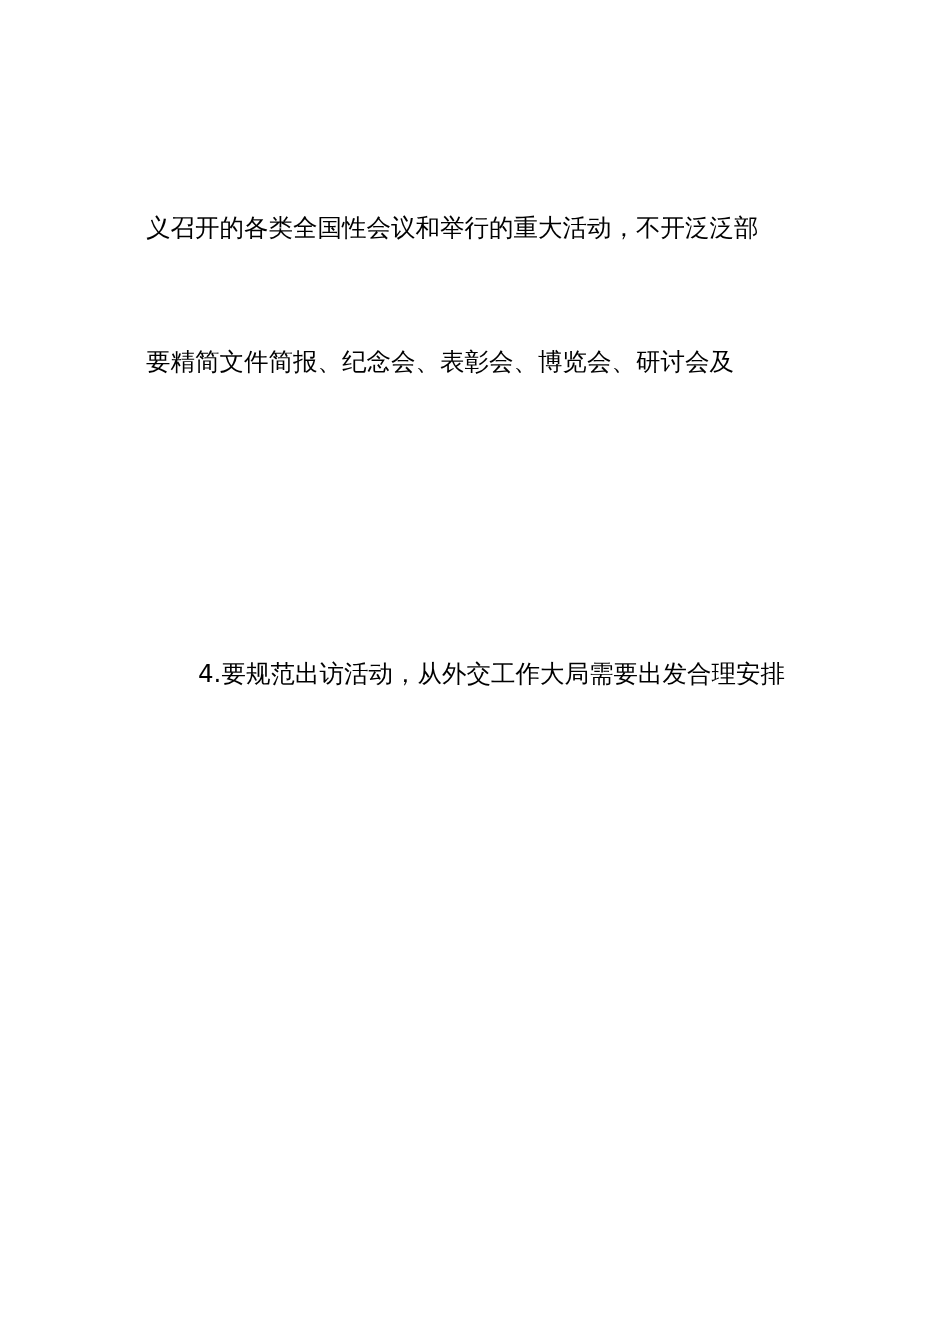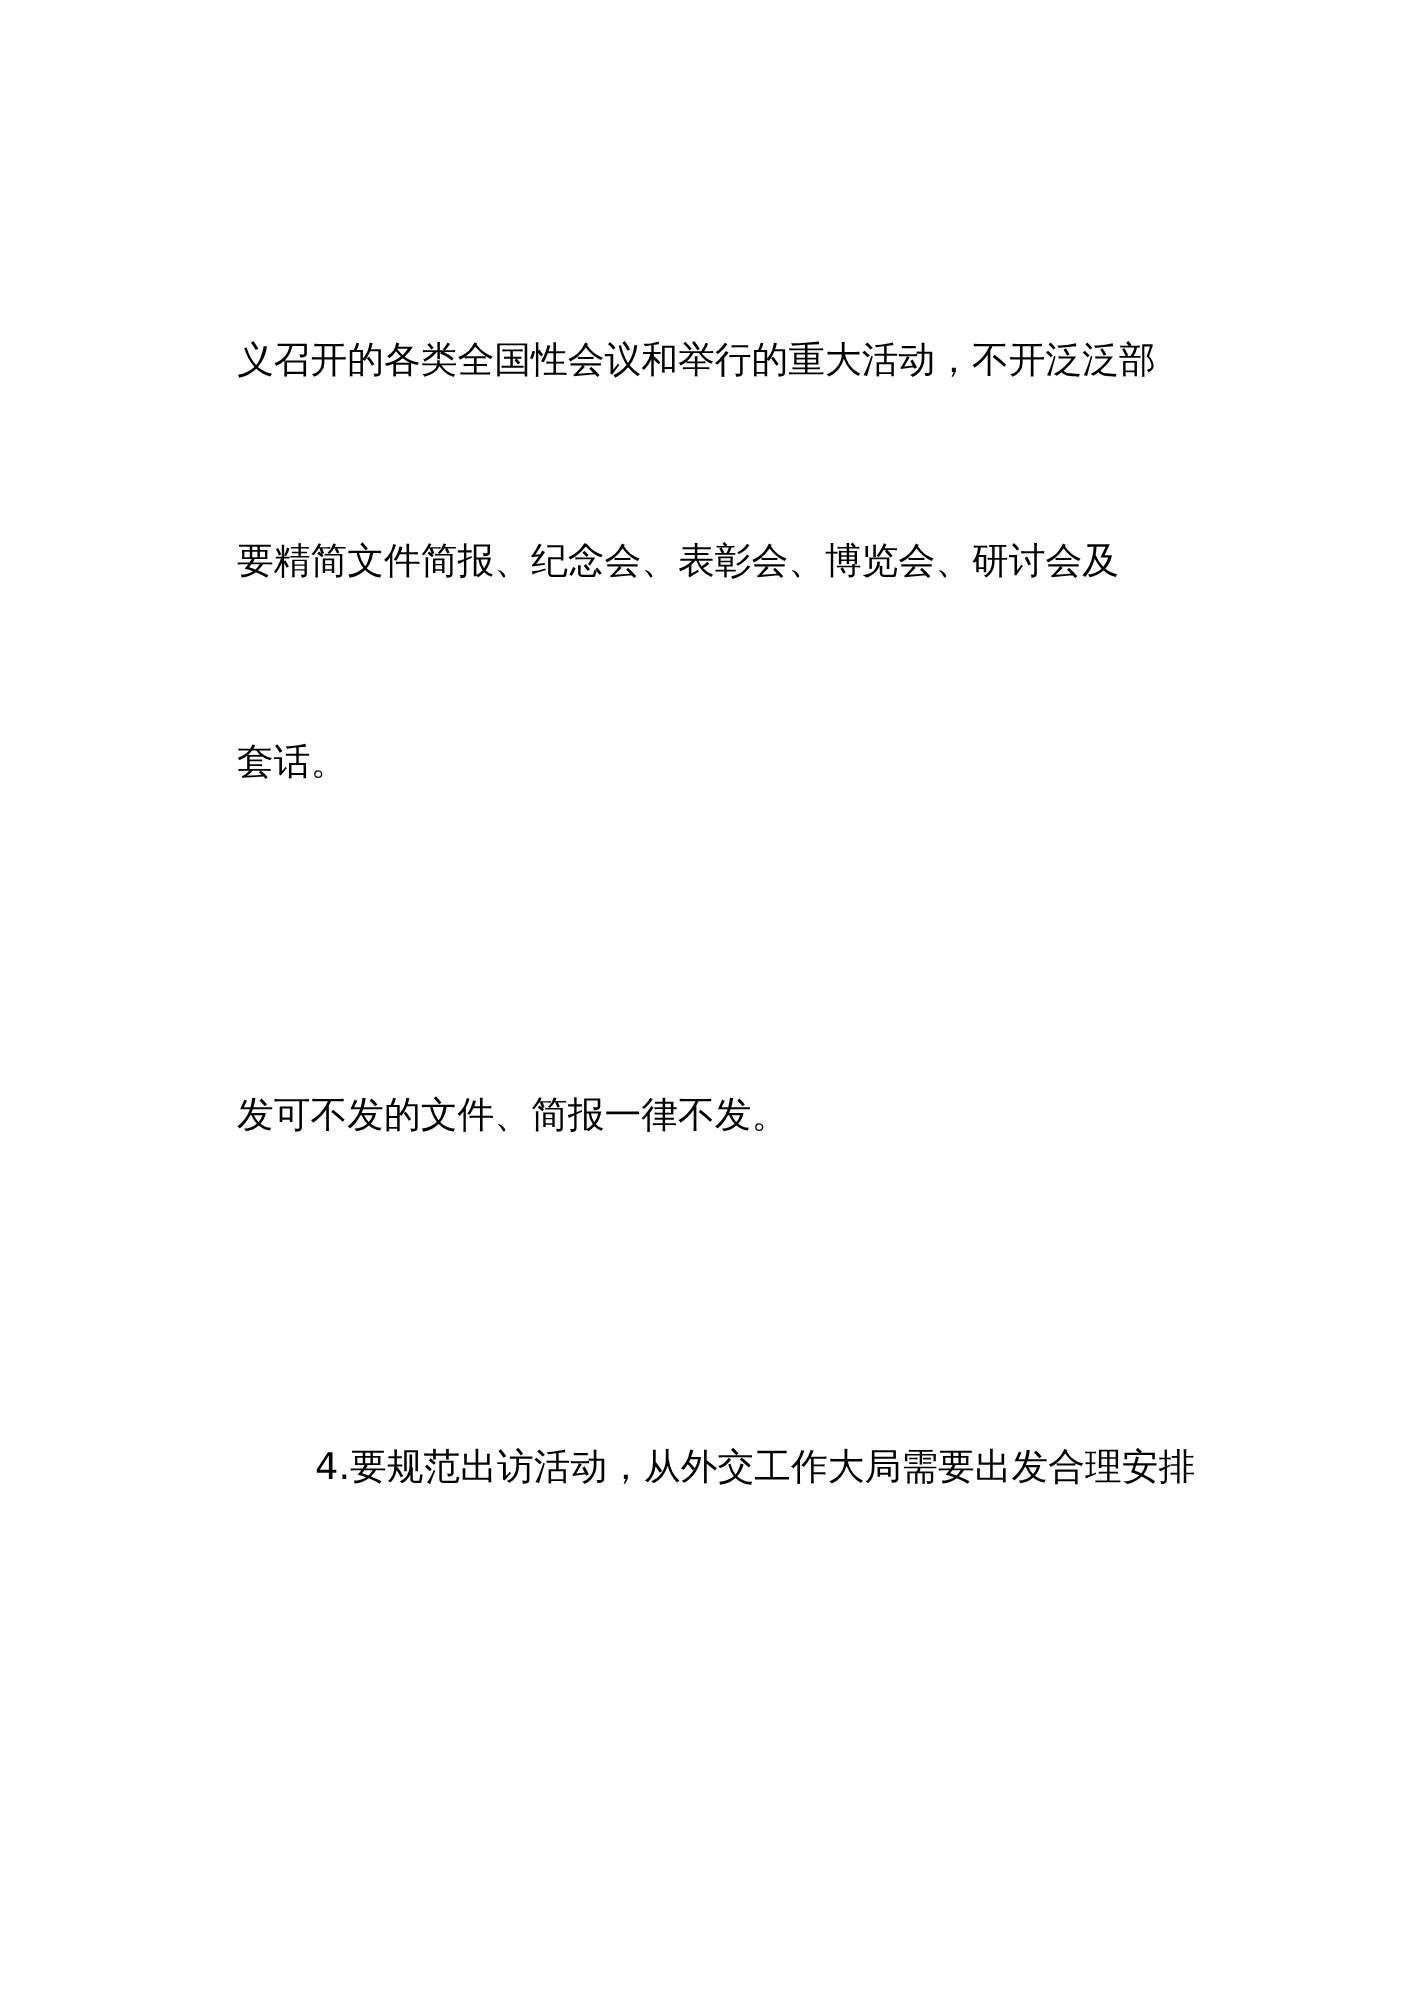--- a/index.html
+++ b/index.html
@@ -7,37 +7,35 @@
     .page {
       position: absolute;
       left: 146px;
       top: 117px;
       width: 690px;
       font-family: "DejaVu Sans", sans-serif;
       font-size: 24.5px;
       line-height: 44.6px;
       color: #000000;
     }
-    .para { margin: 12px; padding: 0; white-space: pre-wrap; word-break: break-all; }
+    .para { margin: 0; padding: 0; white-space: pre-wrap; word-break: break-all; }
     .line { display: block; white-space: nowrap; }
     .indent { display: inline-block; width: 52px; }
   </style>
 </head>
 <body>
 
 <div class="page">
 
   <p class="para">
     <span class="line">义召开的各类全国性会议和举行的重大活动，不开泛泛部</span>
     <span class="line">要精简文件简报、纪念会、表彰会、博览会、研讨会及</span>
-    <span class="line">套话。</span>
   </p>
 
   <p class="para">
-    <span class="line">发可不发的文件、简报一律不发。</span>
   </p>
 
   <p class="para">
     <span class="line"><span class="indent"></span><span>4.要规范出访活动，从外交工作大局需要出发合理安排</span></span>
     
     
     
   </p>
 
 </div>

